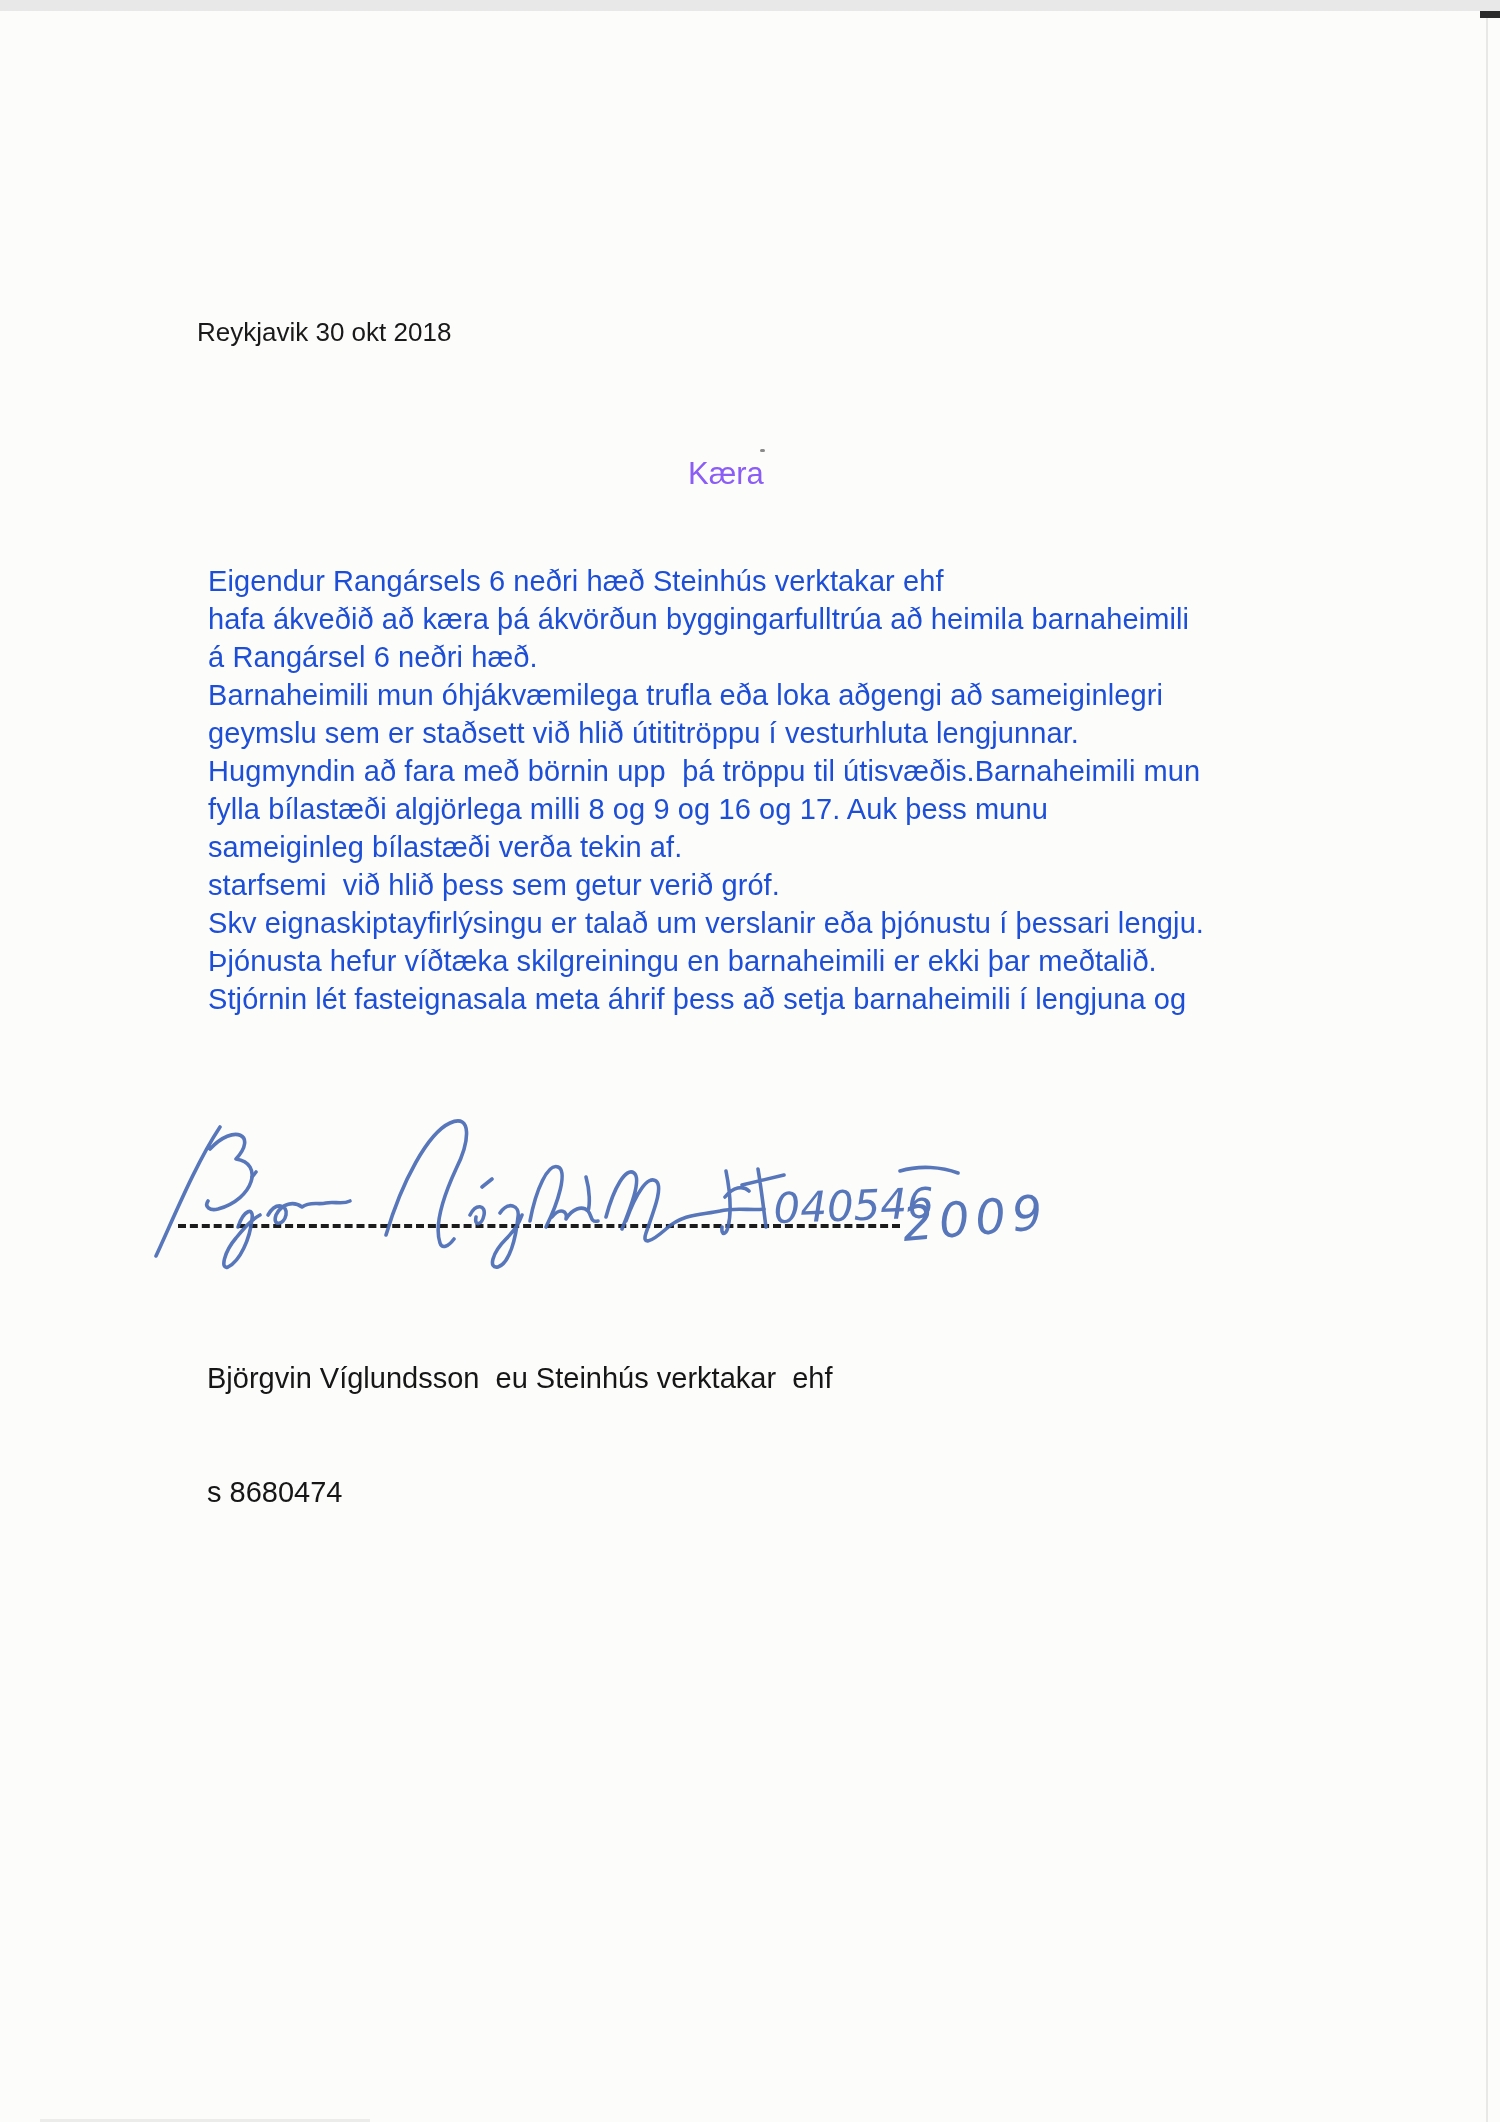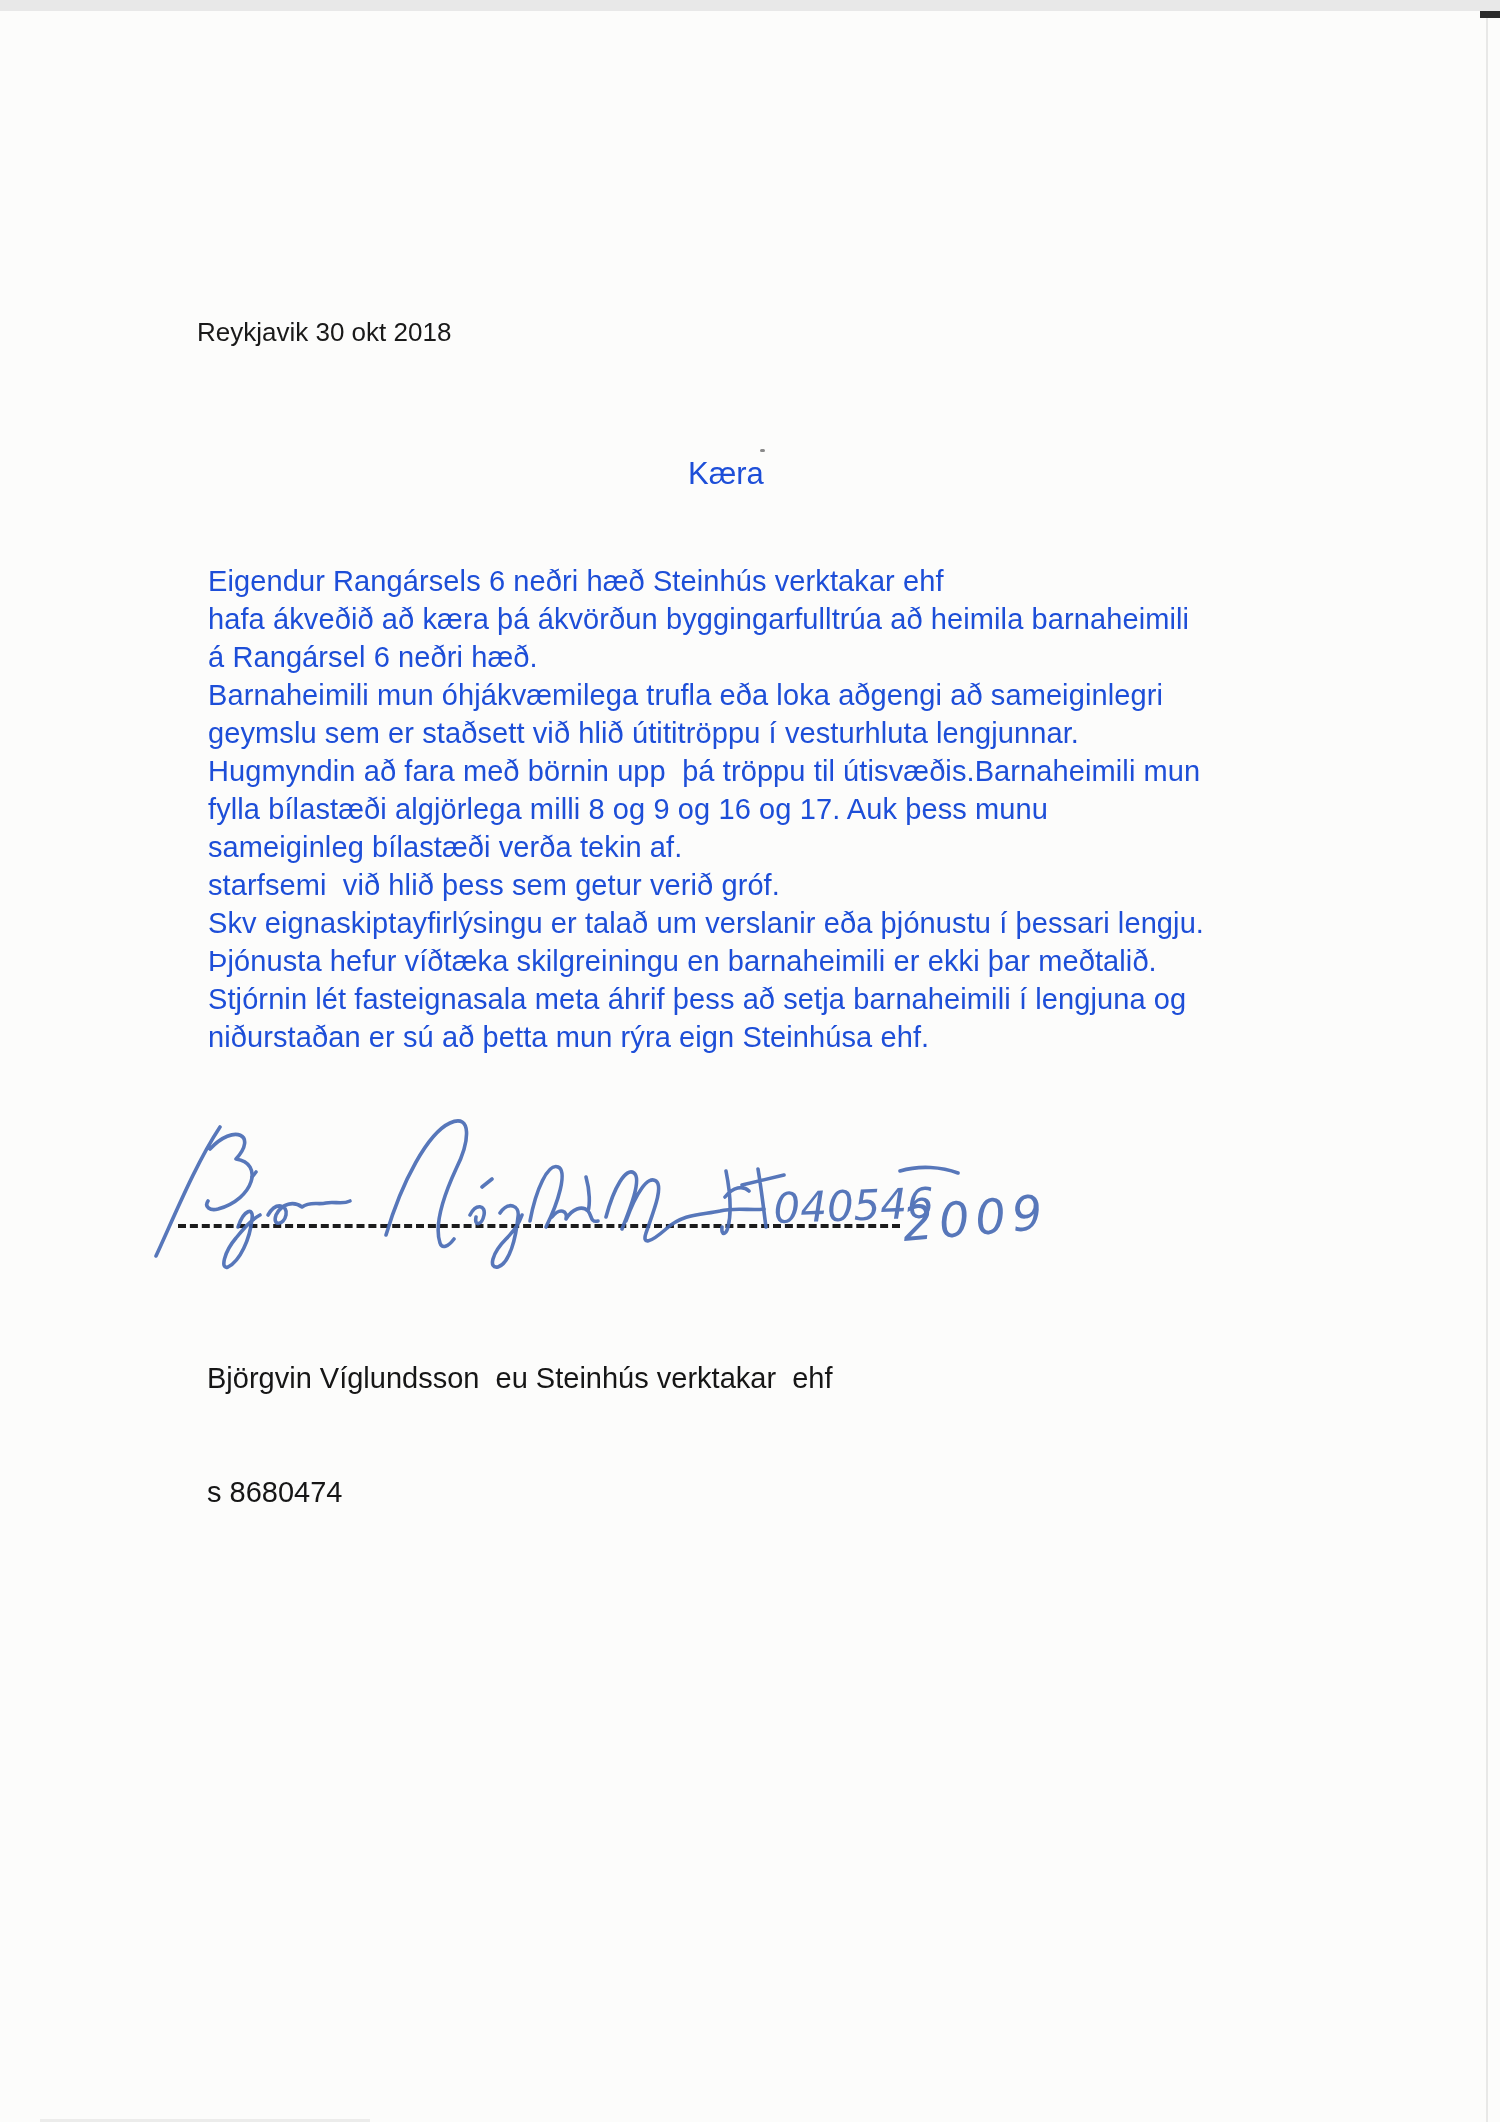--- a/index.html
+++ b/index.html
@@ -13,21 +13,21 @@
     overflow:hidden;
   }
   .date{
     position:absolute;left:197px;top:306px;
     font-size:26px;line-height:30px;white-space:pre;
     color:#191919;
   }
   .heading{
     position:absolute;left:688px;top:446px;
     font-size:31px;line-height:34px;
-    color:#1d4ed8;
+    color:#8b5cf6;
   }
   .body-block{
     position:absolute;left:208px;top:551px;width:1120px;
     font-size:29px;line-height:38px;
     color:#1d4ed8;
     letter-spacing:0.1px;
   }
   .body-line{white-space:pre;}
   .sig-dash-line{
     position:absolute;left:178px;top:1193px;width:722px;height:20px;
@@ -75,21 +75,20 @@
     <div class="body-line">á Rangársel 6 neðri hæð.</div>
     <div class="body-line">Barnaheimili mun óhjákvæmilega trufla eða loka aðgengi að sameiginlegri</div>
     <div class="body-line">geymslu sem er staðsett við hlið útititröppu í vesturhluta lengjunnar.</div>
     <div class="body-line">Hugmyndin að fara með börnin upp  þá tröppu til útisvæðis.Barnaheimili mun</div>
     <div class="body-line">fylla bílastæði algjörlega milli 8 og 9 og 16 og 17. Auk þess munu</div>
     <div class="body-line">sameiginleg bílastæði verða tekin af.</div>
     <div class="body-line">starfsemi  við hlið þess sem getur verið gróf.</div>
     <div class="body-line">Skv eignaskiptayfirlýsingu er talað um verslanir eða þjónustu í þessari lengju.</div>
     <div class="body-line">Þjónusta hefur víðtæka skilgreiningu en barnaheimili er ekki þar meðtalið.</div>
     <div class="body-line">Stjórnin lét fasteignasala meta áhrif þess að setja barnaheimili í lengjuna og</div>
-    <div class="body-line">niðurstaðan er sú að þetta mun rýra eign Steinhúsa ehf.</div>
   </div>
 
   <div class="sig-dash-line"></div>
 
   <svg class="sig-svg" viewBox="0 0 920 170" xmlns="http://www.w3.org/2000/svg">
     <g stroke="#4a6cb5" stroke-width="3.6" fill="none" stroke-linecap="round" stroke-linejoin="round" opacity="0.92">
 
       <path d="M16,145 C34,106 56,52 80,16 M70,38 C94,12 118,24 96,48 C124,52 114,88 78,98 C70,100 64,96 68,90"></path>
       <path d="M98,116 C104,98 114,96 112,108 C110,128 100,150 88,156 C80,159 84,141 96,127 C104,117 112,108 120,104 M112,66 L116,61"></path>
       <path d="M128,104 C136,90 148,94 146,104 C144,114 132,116 136,104 C142,92 154,90 162,96 C170,90 178,94 186,92 C194,90 202,94 210,90"></path>

